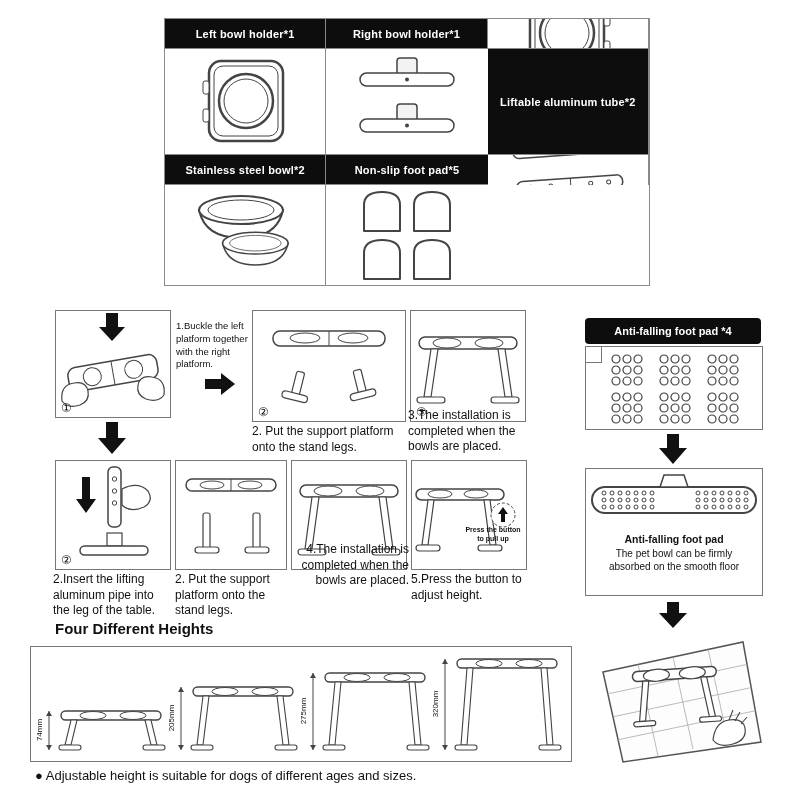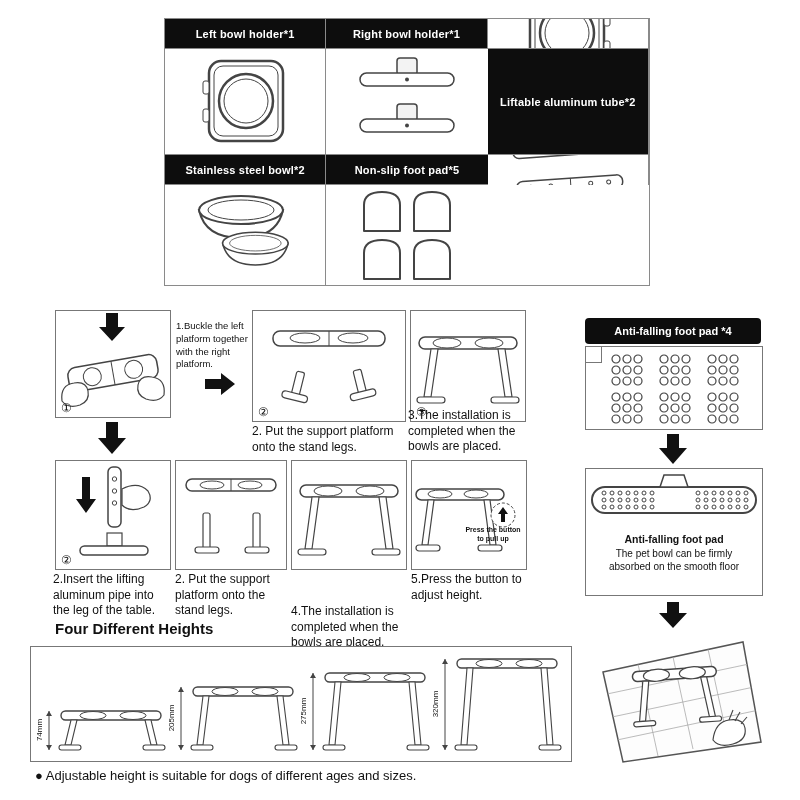--- a/index.html
+++ b/index.html
@@ -243,21 +243,21 @@
     <svg width="114" height="108" viewBox="0 0 114 108">
       <rect x="8" y="24" width="98" height="12" rx="6" fill="#fff" stroke="#444" stroke-width="1.5"></rect>
       <ellipse cx="36" cy="30" rx="14" ry="5" fill="#fff" stroke="#444" stroke-width="1"></ellipse>
       <ellipse cx="78" cy="30" rx="14" ry="5" fill="#fff" stroke="#444" stroke-width="1"></ellipse>
       <polygon points="20,36 27,36 20,88 13,88" fill="#fff" stroke="#444" stroke-width="1.2"></polygon>
       <polygon points="87,36 94,36 101,88 94,88" fill="#fff" stroke="#444" stroke-width="1.2"></polygon>
       <rect x="6" y="88" width="28" height="6" rx="3" fill="#fff" stroke="#444" stroke-width="1.2"></rect>
       <rect x="80" y="88" width="28" height="6" rx="3" fill="#fff" stroke="#444" stroke-width="1.2"></rect>
     </svg>
   </div>
-  <div class="caption" style="left:291px; top:604px; width:118px;">4.The installation is completed when the bowls are placed.</div>
+  <div class="caption" style="left:291px; top:542px; width:118px;text-align:right;">4.The installation is completed when the bowls are placed.</div>
 
   <div class="panel" style="left:411px; top:460px; width:114px; height:108px;">
     <svg width="114" height="108" viewBox="0 0 114 108">
       <rect x="4" y="28" width="88" height="11" rx="5.5" fill="#fff" stroke="#444" stroke-width="1.5"></rect>
       <ellipse cx="28" cy="33" rx="12" ry="4" fill="#fff" stroke="#444" stroke-width="1"></ellipse>
       <ellipse cx="64" cy="33" rx="12" ry="4" fill="#fff" stroke="#444" stroke-width="1"></ellipse>
       <polygon points="16,39 22,39 16,84 10,84" fill="#fff" stroke="#444" stroke-width="1.2"></polygon>
       <polygon points="72,39 78,39 84,84 78,84" fill="#fff" stroke="#444" stroke-width="1.2"></polygon>
       <rect x="4" y="84" width="24" height="6" rx="3" fill="#fff" stroke="#444" stroke-width="1.2"></rect>
       <rect x="66" y="84" width="24" height="6" rx="3" fill="#fff" stroke="#444" stroke-width="1.2"></rect>

